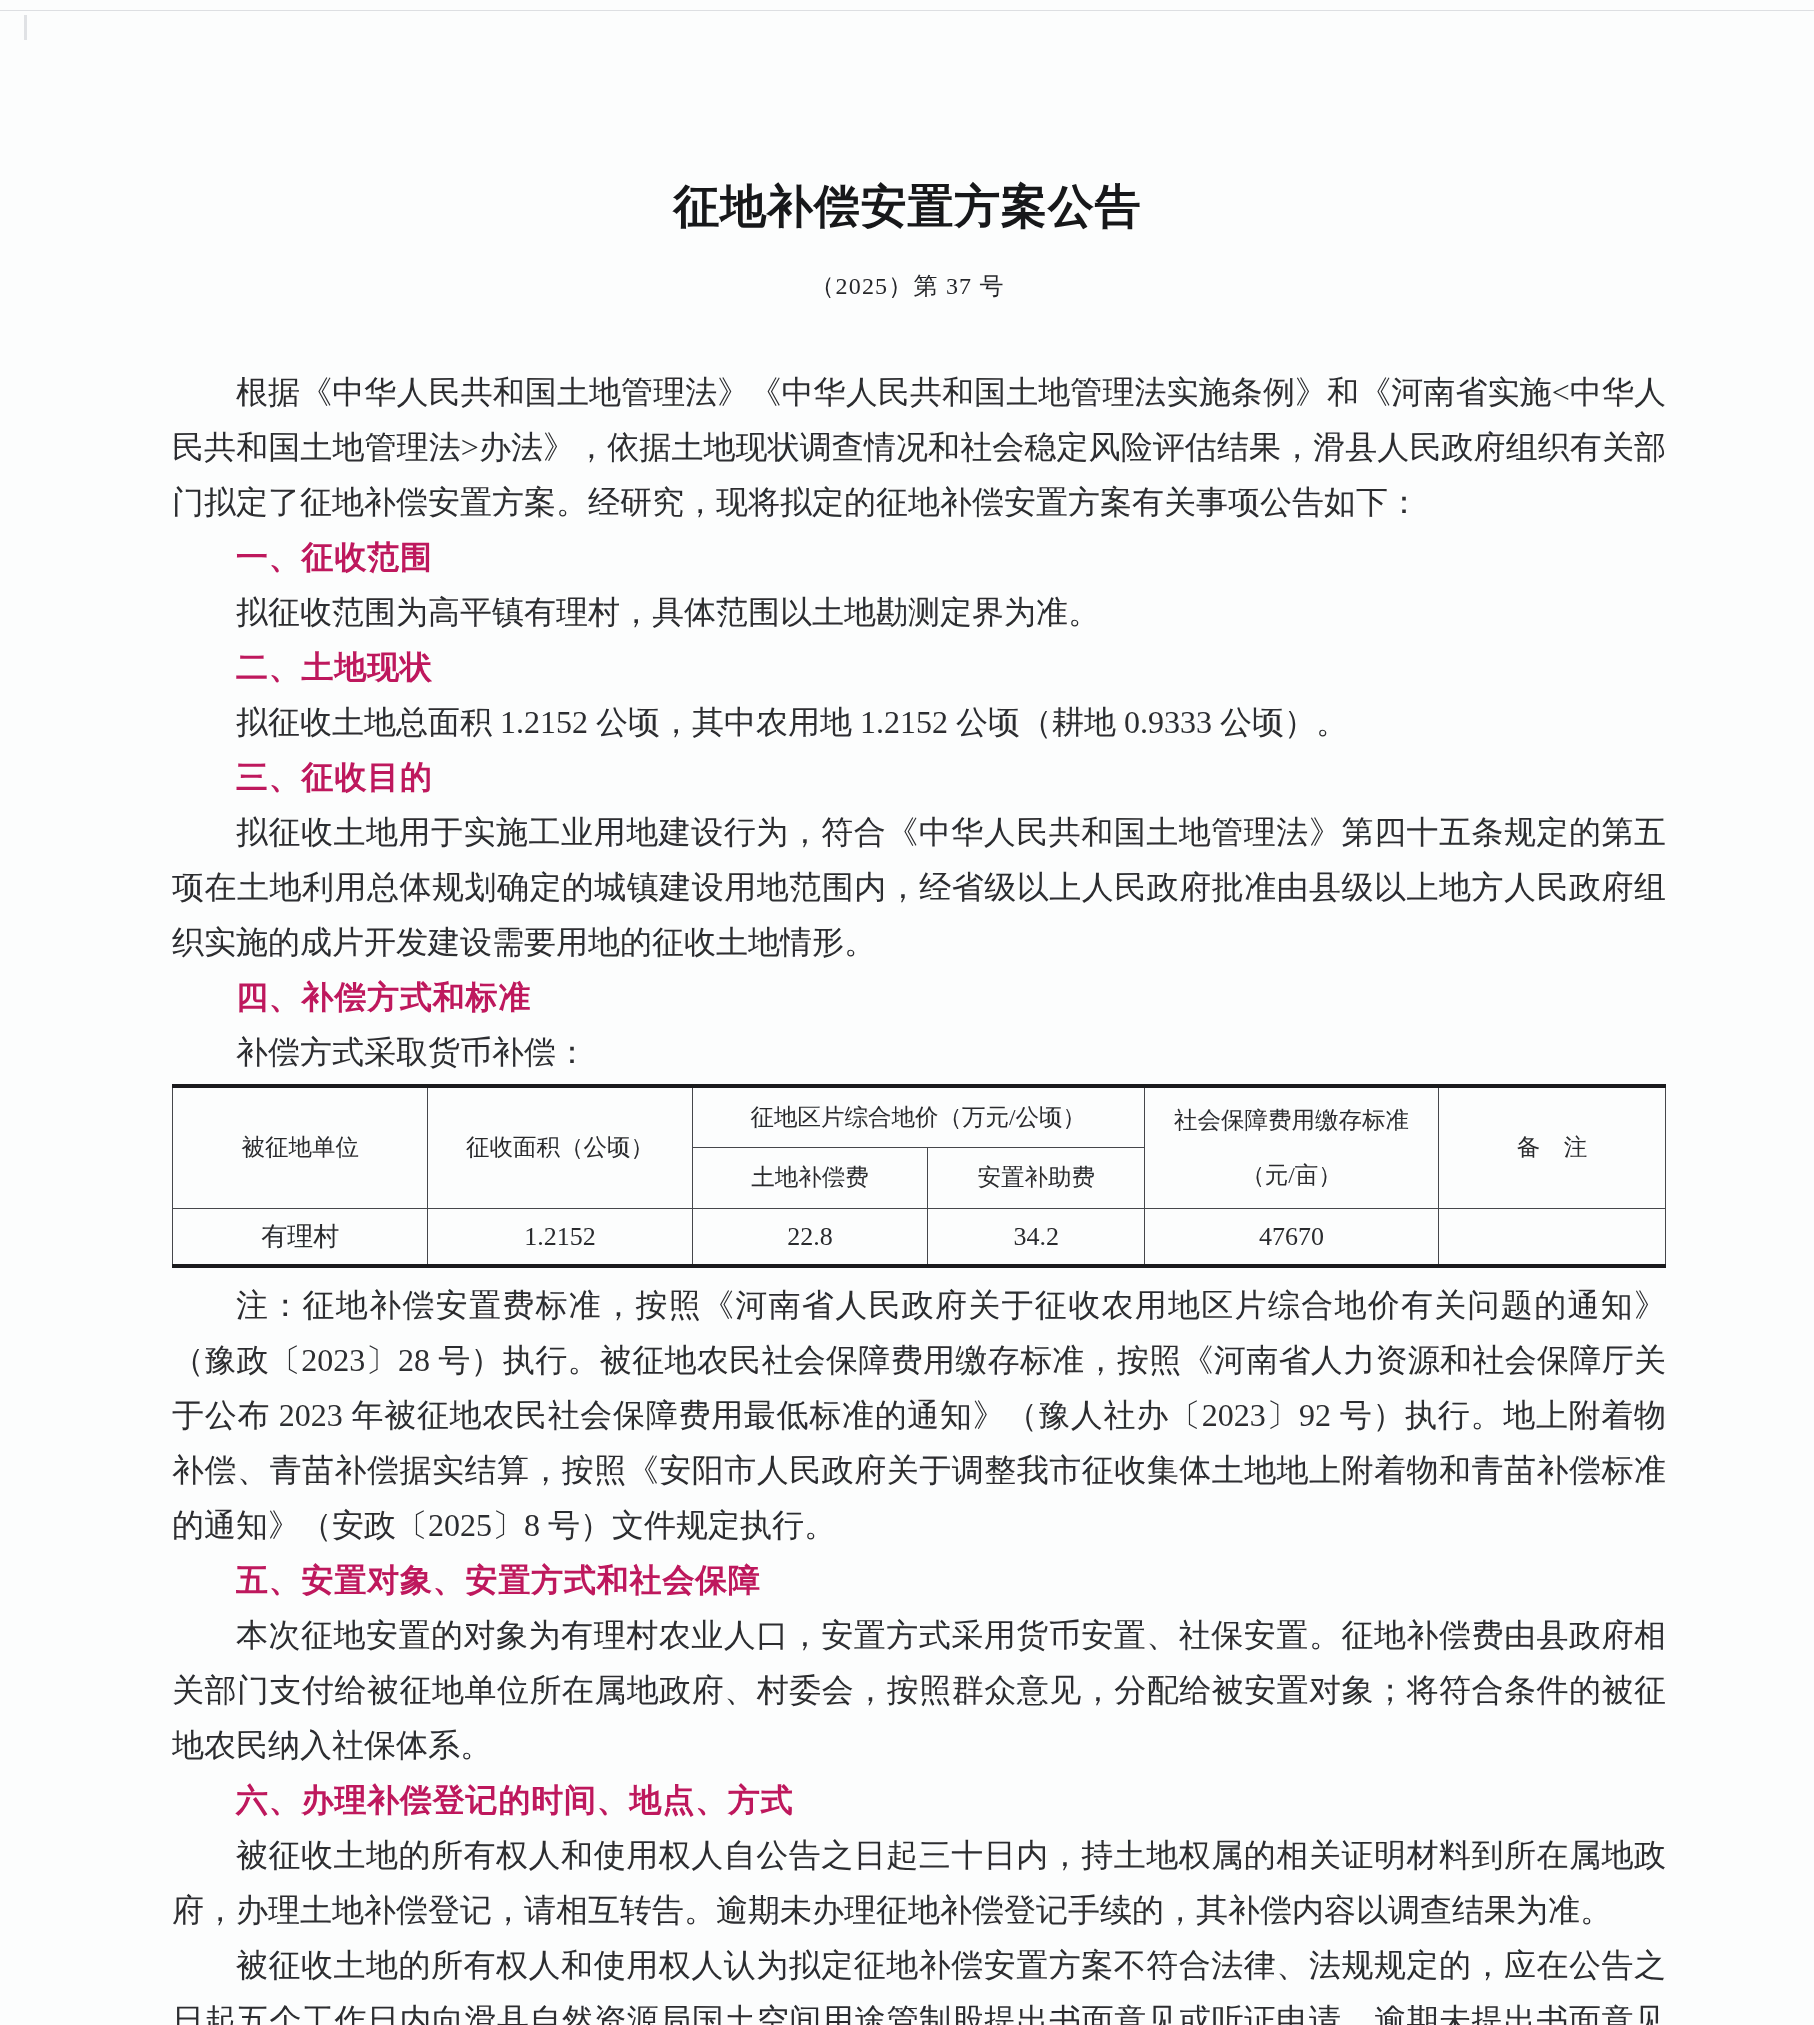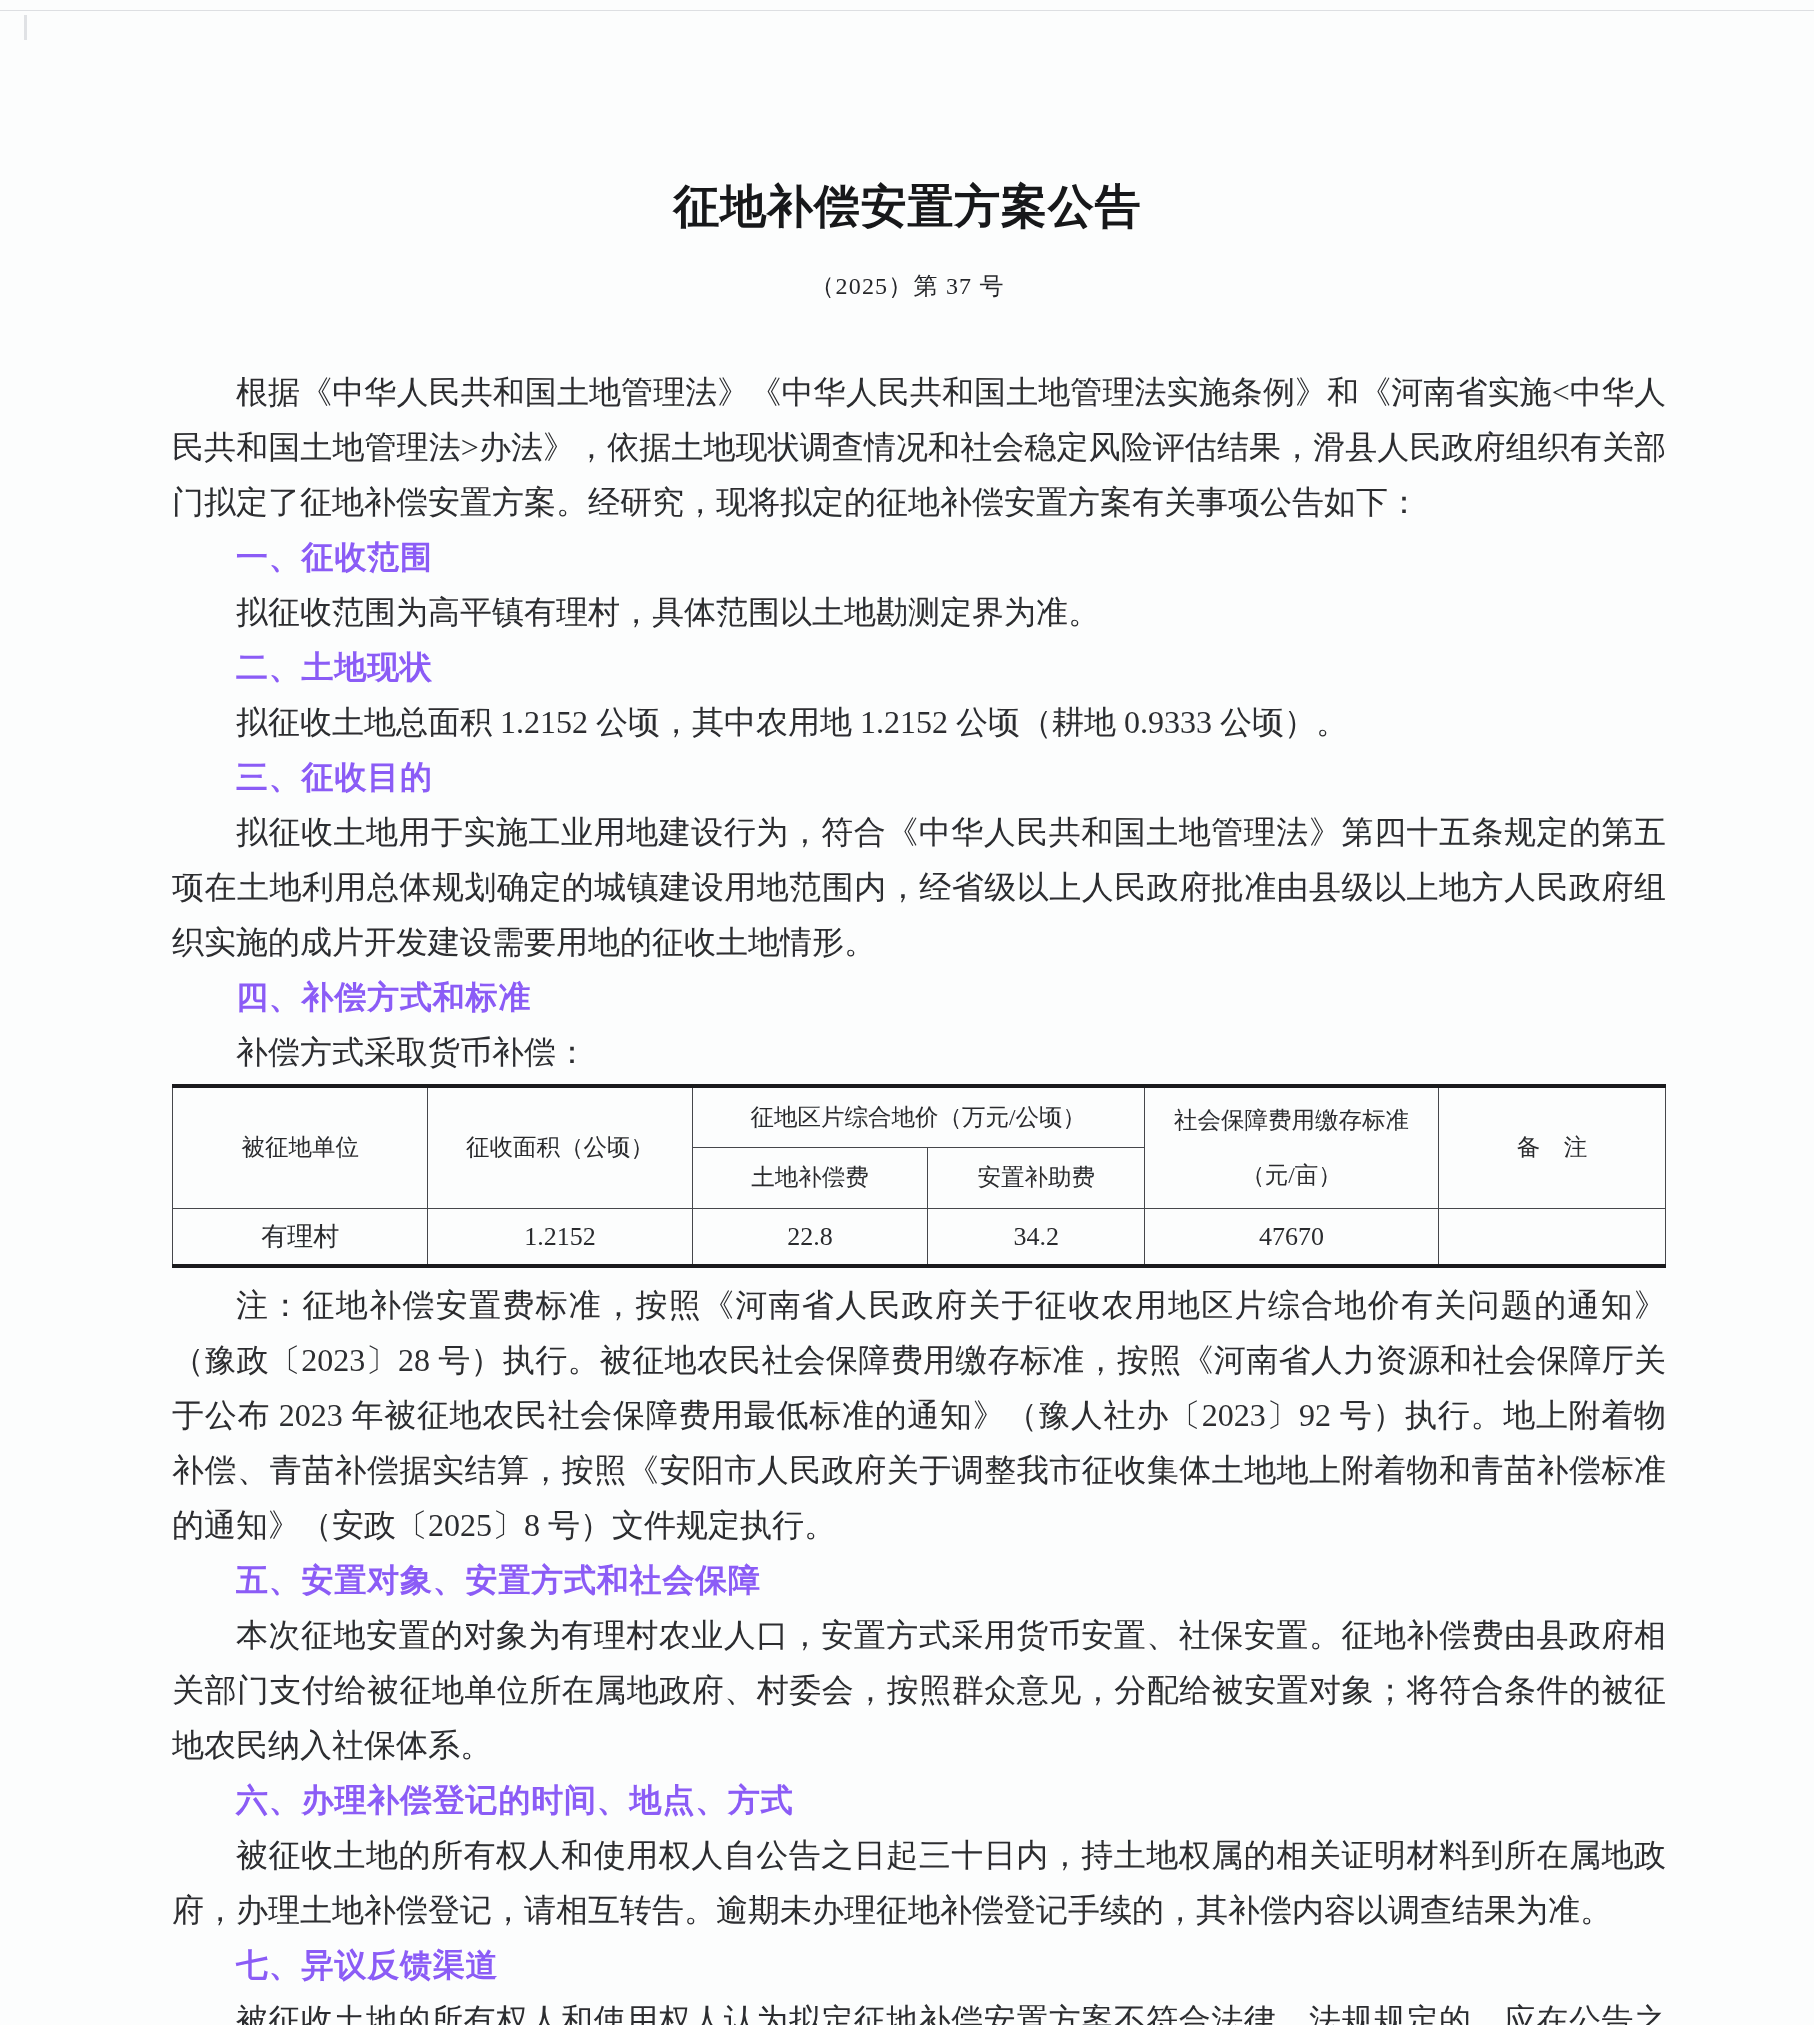--- a/index.html
+++ b/index.html
@@ -34,21 +34,21 @@
     color:#26272a;letter-spacing:1.2px;
   }
   .flow{
     position:absolute;left:172px;top:365px;width:1494px;
     font-size:32px;line-height:55px;
   }
   .flow p{margin:0;text-align:justify;text-indent:2em;word-break:break-all;}
   .h{
     margin:0;font-size:32px;line-height:55px;text-indent:2em;
     font-family:"Liberation Sans","DejaVu Sans",sans-serif;
-    font-weight:700;color:#8b5cf6;letter-spacing:0.8px;
+    font-weight:700;color:#be185d;letter-spacing:0.8px;
   }
   table.comp{
     width:100%;border-collapse:collapse;table-layout:fixed;
     margin:4px 0 10.5px 0;
     border-top:4.5px solid #1b1b1d;
     border-bottom:4.9px solid #1b1b1d;
     border-left:1.6px solid #2a2a2c;
     border-right:1.6px solid #2a2a2c;
     font-size:23.5px;
   }
@@ -125,19 +125,18 @@
     </table>
 
     <p>注：征地补偿安置费标准，按照《河南省人民政府关于征收农用地区片综合地价有关问题的通知》（豫政〔2023〕28 号）执行。被征地农民社会保障费用缴存标准，按照《河南省人力资源和社会保障厅关于公布 2023 年被征地农民社会保障费用最低标准的通知》（豫人社办〔2023〕92 号）执行。地上附着物补偿、青苗补偿据实结算，按照《安阳市人民政府关于调整我市征收集体土地地上附着物和青苗补偿标准的通知》（安政〔2025〕8 号）文件规定执行。</p>
 
     <h2 class="h">五、安置对象、安置方式和社会保障</h2>
     <p>本次征地安置的对象为有理村农业人口，安置方式采用货币安置、社保安置。征地补偿费由县政府相关部门支付给被征地单位所在属地政府、村委会，按照群众意见，分配给被安置对象；将符合条件的被征地农民纳入社保体系。</p>
 
     <h2 class="h">六、办理补偿登记的时间、地点、方式</h2>
     <p>被征收土地的所有权人和使用权人自公告之日起三十日内，持土地权属的相关证明材料到所在属地政府，办理土地补偿登记，请相互转告。逾期未办理征地补偿登记手续的，其补偿内容以调查结果为准。</p>
 
-    <h2 class="h">七、异议反馈渠道</h2>
     <p>被征收土地的所有权人和使用权人认为拟定征地补偿安置方案不符合法律、法规规定的，应在公告之日起五个工作日内向滑县自然资源局国土空间用途管制股提出书面意见或听证申请。逾期未提出书面意见或听证申请的，视为无异议。</p>
 
   </div>
 
 </div>
 
 
 </body></html>

